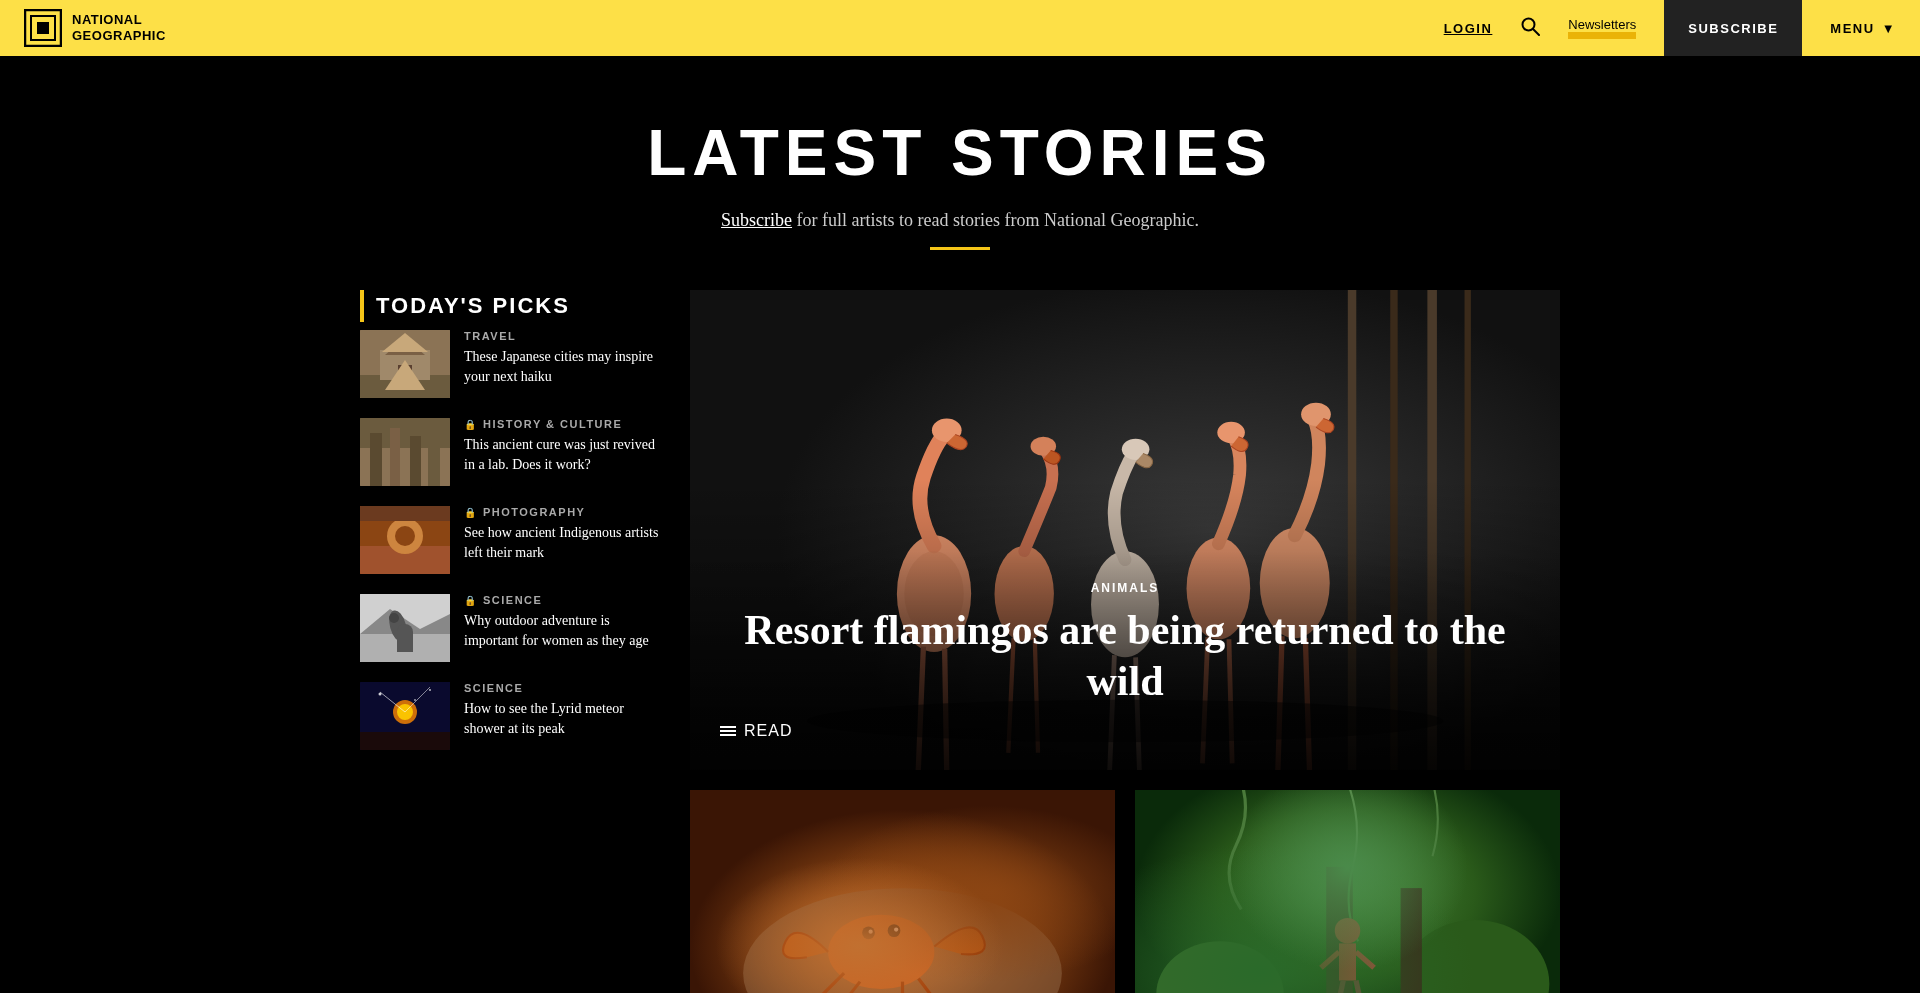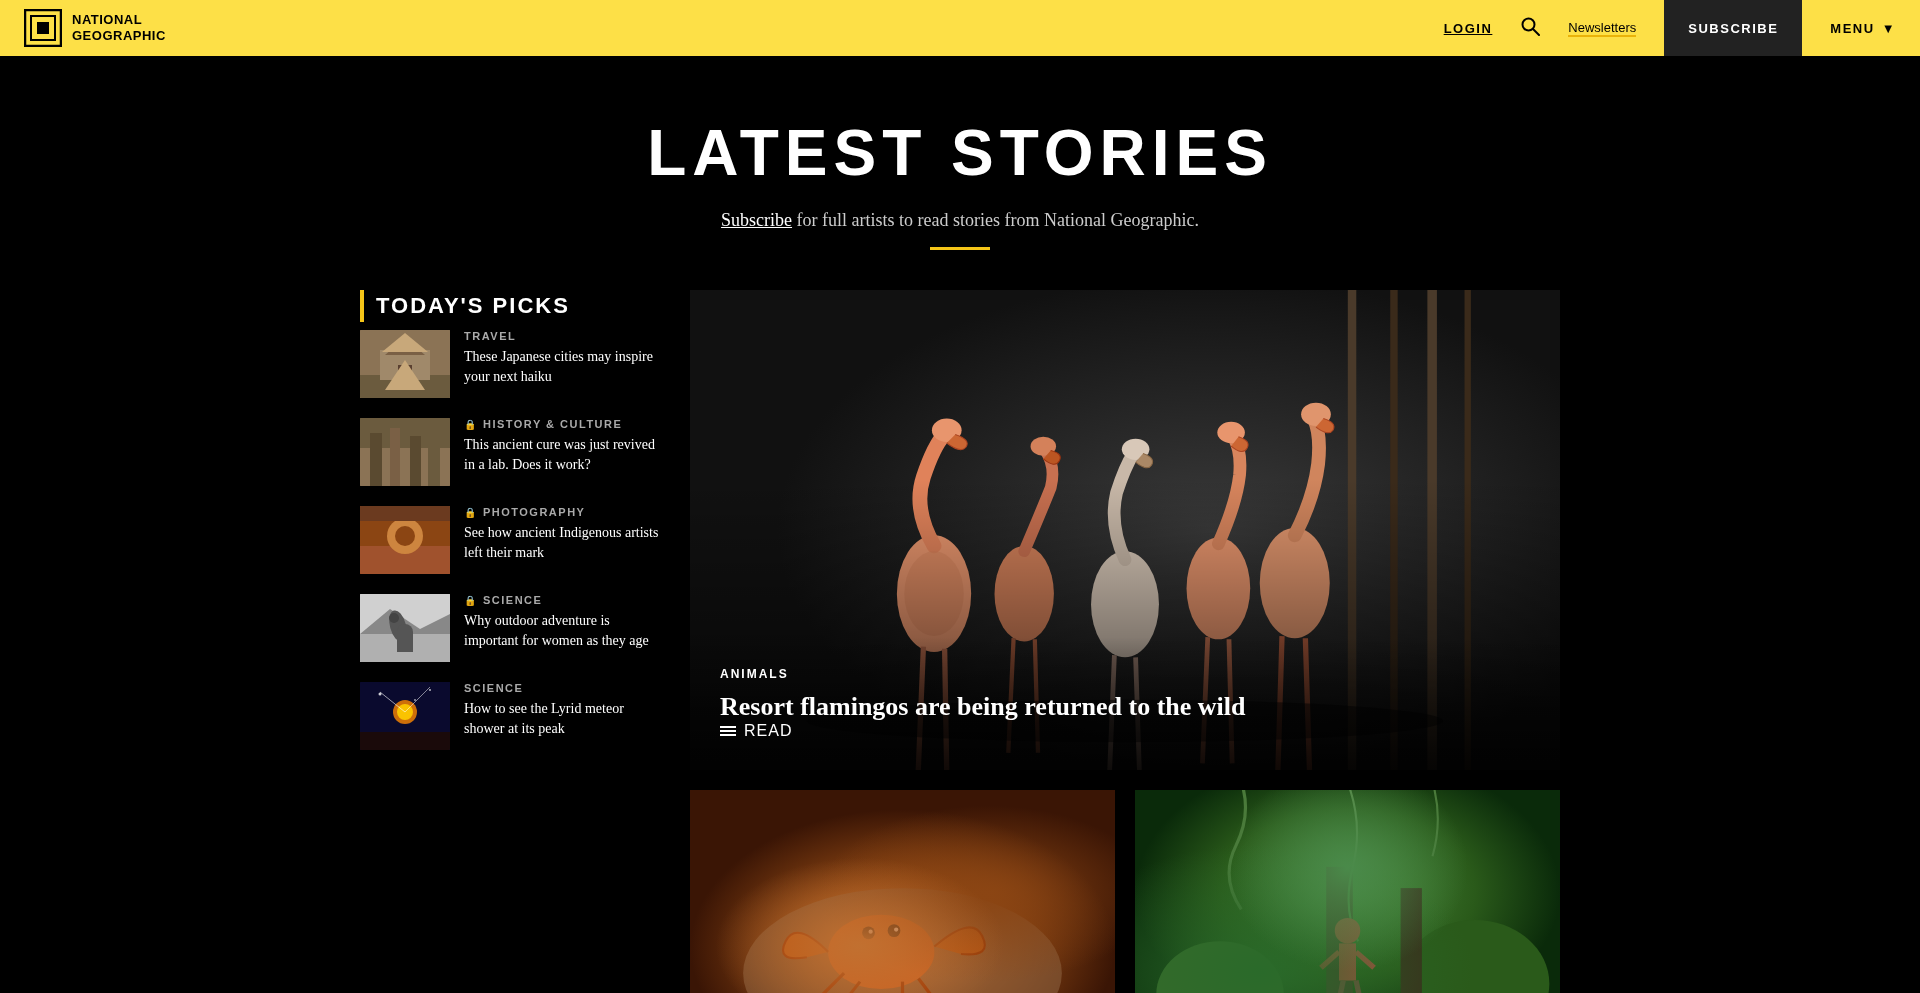--- a/index.html
+++ b/index.html
@@ -62,21 +62,21 @@
       cursor: pointer;
       color: #000;
       font-size: 18px;
     }
 
     .header-newsletters {
       font-family: Arial, sans-serif;
       font-size: 13px;
       color: #000;
       cursor: pointer;
-      border-bottom: 2px solid #eab308;
+      border-bottom: 7px solid #eab308;
     }
 
     .header-subscribe {
       background: #222;
       color: #fff;
       font-family: Arial, sans-serif;
       font-weight: 700;
       font-size: 13px;
       letter-spacing: 1.5px;
       text-transform: uppercase;
@@ -279,20 +279,21 @@
     }
 
     .featured-main {
       position: relative;
       width: 100%;
       height: 480px;
       background: #4c1d95;
       overflow: hidden;
       cursor: pointer;
       margin-bottom: 20px;
+      text-align: center;
     }
 
     .featured-overlay {
       position: absolute;
       bottom: 0;
       left: 0;
       right: 0;
       padding: 30px;
       background: linear-gradient(transparent, rgba(0,0,0,0.7));
     }
@@ -302,24 +303,25 @@
       font-size: 12px;
       font-weight: 700;
       letter-spacing: 2px;
       text-transform: uppercase;
       color: #fff;
       margin-bottom: 10px;
     }
 
     .featured-title {
       font-family: Georgia, serif;
-      font-size: 26px;
+      font-size: 42px;
       font-weight: 700;
       line-height: 1.2;
       color: #fff;
+      margin-bottom: 16px;
     }
 
     .read-link {
       display: flex;
       align-items: center;
       gap: 8px;
       font-family: Arial, sans-serif;
       font-size: 16px;
       letter-spacing: 1px;
       color: #fff;

